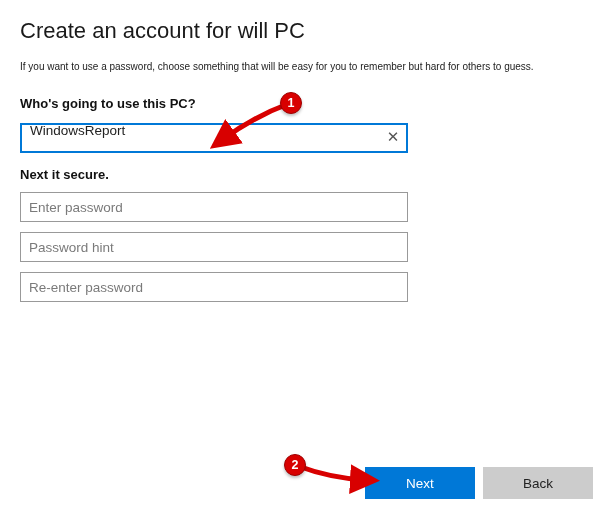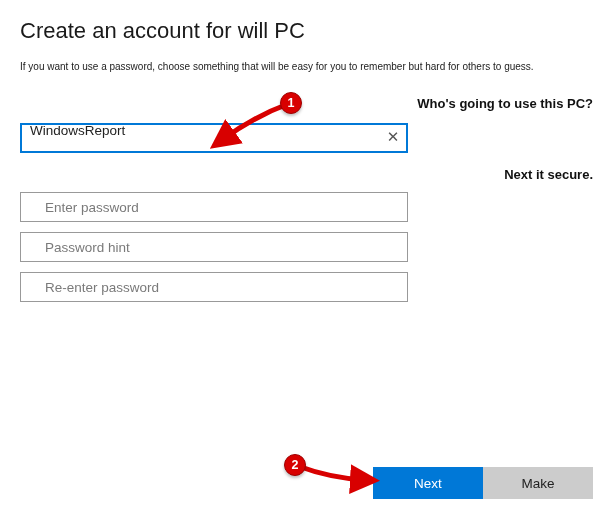--- a/index.html
+++ b/index.html
@@ -27,41 +27,40 @@
       color: #222;
       line-height: 1.35;
       margin-bottom: 22px;
       max-width: 560px;
     }
     .section-label {
       font-size: 13px;
       font-weight: 700;
       color: #111;
       margin-bottom: 10px;
-      text-align: right;
     }
     .input-wrapper {
       position: relative;
       width: 388px;
       margin-bottom: 14px;
     }
     .text-input {
       width: 100%;
       height: 30px;
       padding: 4px 30px 20px 8px;
       font-size: 13.5px;
       font-family: inherit;
       border: 2px solid #0078d7;
       outline: none;
       color: #222;
     }
     .text-input.secondary {
       border: 1px solid #999999;
       color: #888;
-      padding: 4px 24px;
+      padding: 4px 8px;
       height: 30px;
     }
     .text-input.secondary::placeholder {
       color: #7a7a7a;
     }
     .clear-btn {
       position: absolute;
       right: 6px;
       top: 50%;
       transform: translateY(-50%);
@@ -77,20 +76,21 @@
       border: none;
     }
     .field-group .input-wrapper {
       margin-bottom: 10px;
     }
     .button-row {
       position: absolute;
       bottom: 24px;
       right: 20px;
       display: flex;
+      gap: 8px;
     }
     .btn {
       width: 110px;
       height: 32px;
       font-size: 13.5px;
       font-family: inherit;
       border: none;
       cursor: pointer;
       display: flex;
       align-items: center;
@@ -152,21 +152,21 @@
   <div class="input-wrapper">
     <input type="text" class="text-input secondary" placeholder="Password hint" style="">
   </div>
   <div class="input-wrapper">
     <input type="password" class="text-input secondary" placeholder="Re-enter password" style="">
   </div>
 </div>
 
 <div class="button-row">
   <button class="btn btn-primary">Next</button>
-  <button class="btn btn-secondary">Make</button>
+  <button class="btn btn-secondary">Back</button>
 </div>
 
 <div class="annotation" style="left:210px; top:96px; width:90px; height:60px;">
   <svg class="arrow-svg" width="90" height="60">
     <defs>
       <marker id="arrowhead1" markerWidth="6" markerHeight="6" refX="3" refY="3" orient="auto">
         <polygon points="0 0, 6 3, 0 6" fill="#d80000"></polygon>
       </marker>
     </defs>
     <path d="M 78 8 Q 45 20, 12 44" stroke="#d80000" stroke-width="5" fill="none" marker-end="url(#arrowhead1)"></path>

